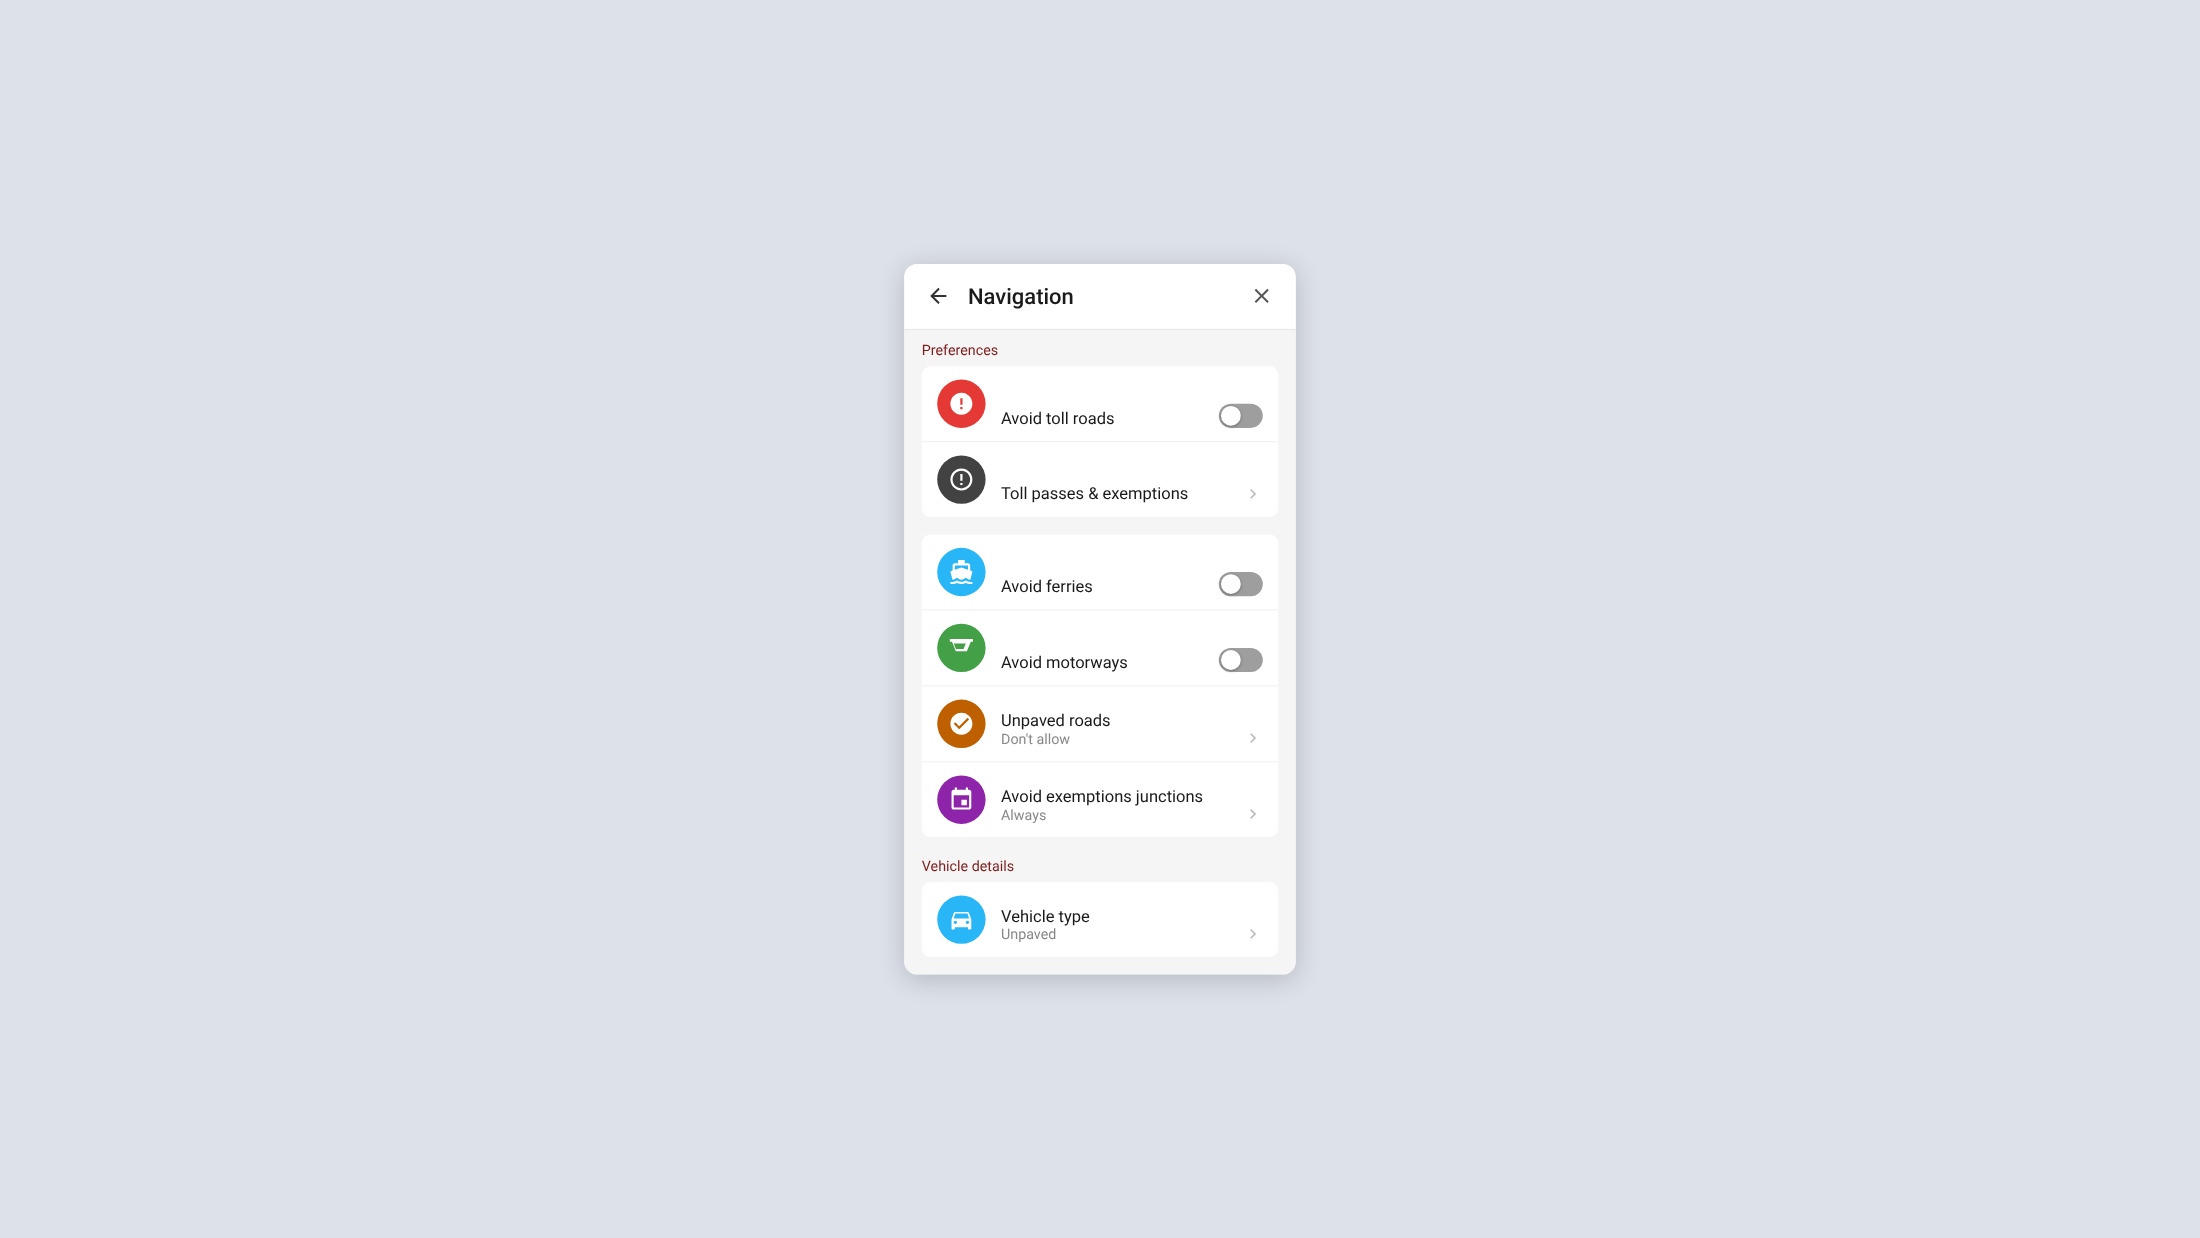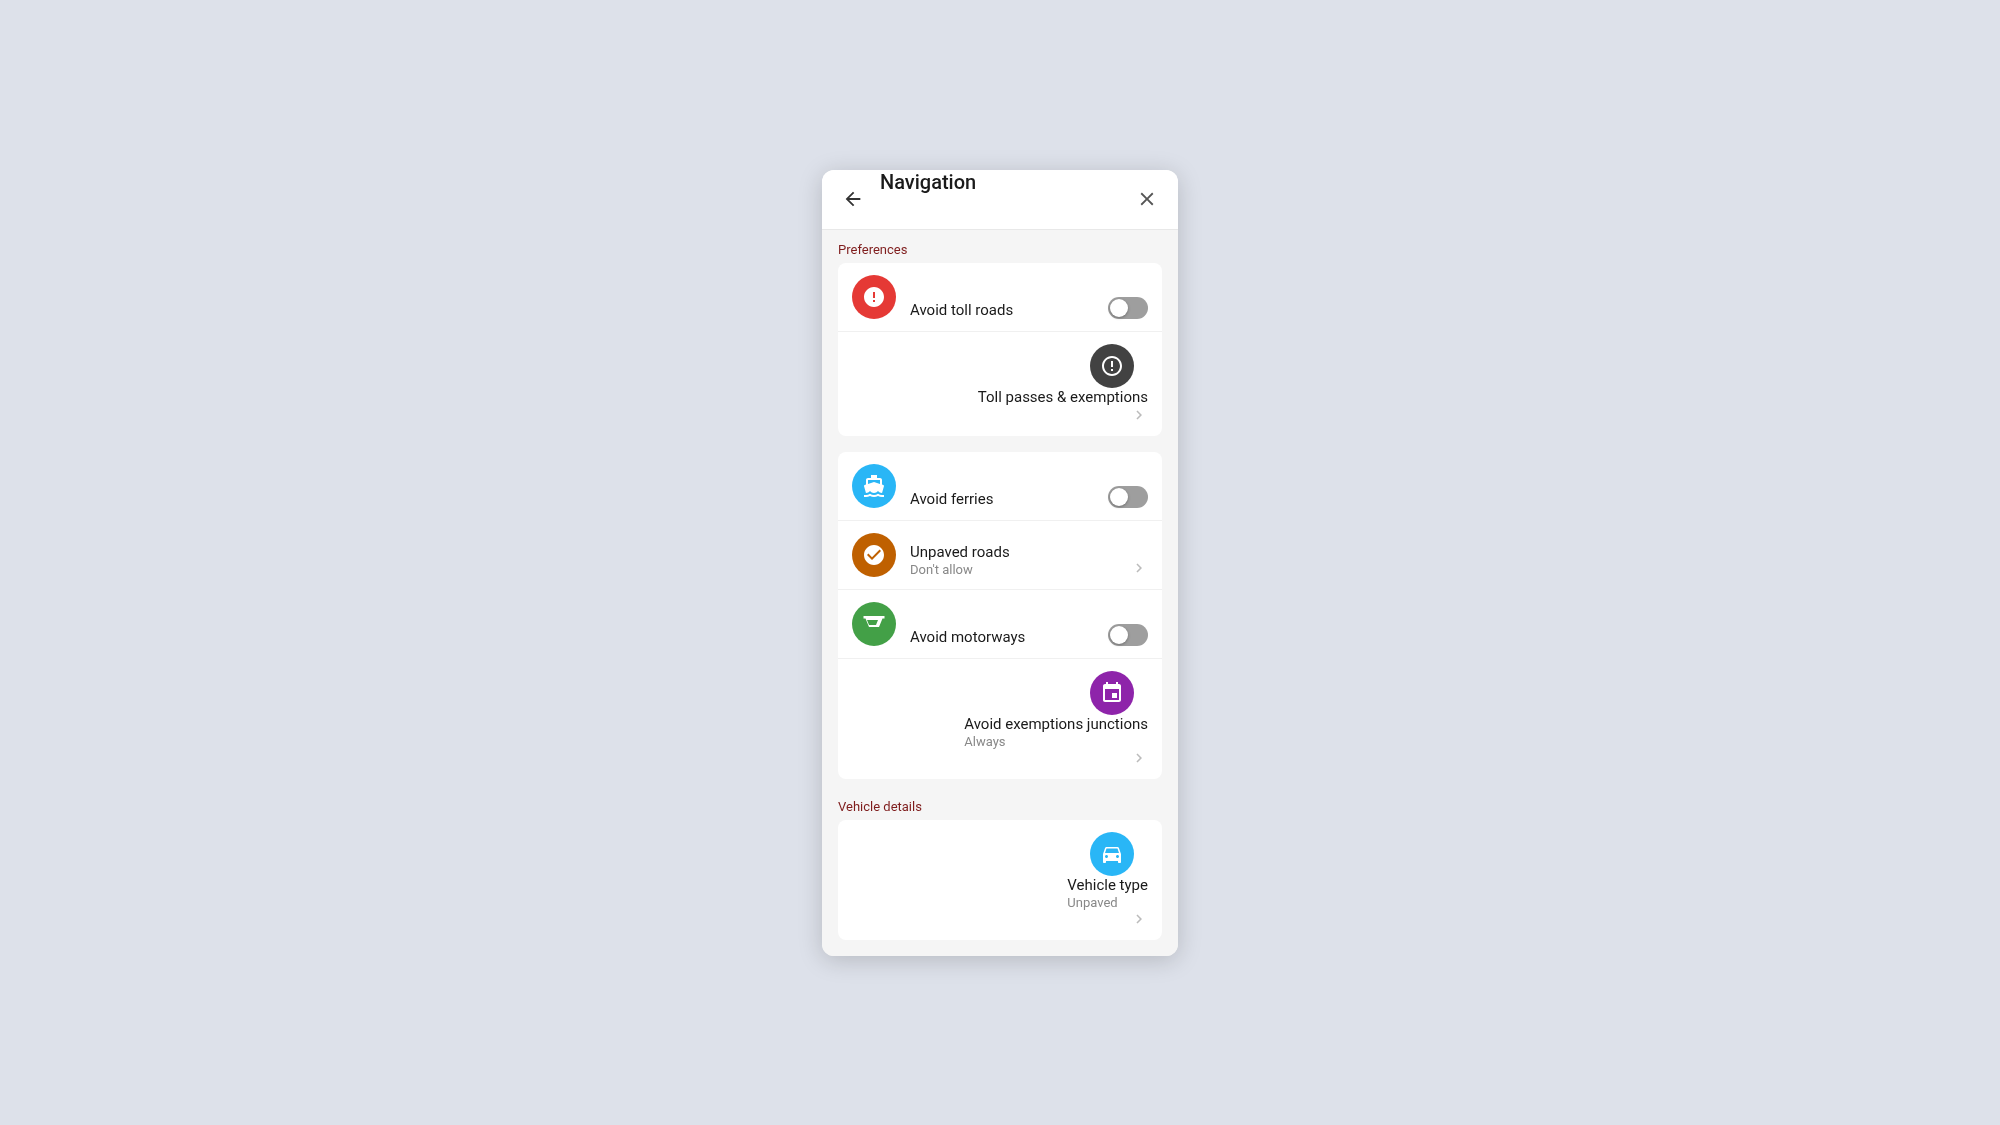--- a/index.html
+++ b/index.html
@@ -22,20 +22,21 @@
       width: 356px;
       background: #f5f5f5;
       border-radius: 12px;
       overflow: hidden;
       box-shadow: 0 4px 24px rgba(0,0,0,0.18);
     }
 
     .dialog-header {
       background: #ffffff;
       display: flex;
+      align-items: center;
       padding: 0 16px;
       height: 60px;
       border-bottom: 1px solid #e8e8e8;
     }
 
     .back-btn {
       cursor: pointer;
       background: none;
       border: none;
       padding: 4px;
@@ -94,21 +95,20 @@
     .list-item {
       display: flex;
       align-items: flex-end;
       padding: 12px 14px;
       border-bottom: 1px solid #f0f0f0;
       cursor: pointer;
     }
 
     .list-item:last-child {
       border-bottom: none;
-      flex-direction: column;
     }
 
     .icon-circle {
       width: 44px;
       height: 44px;
       border-radius: 50%;
       display: flex;
       align-items: center;
       justify-content: center;
       flex-shrink: 0;
@@ -234,47 +234,47 @@
             <path d="M20 21c-1.39 0-2.78-.47-4-1.32-2.44 1.71-5.56 1.71-8 0C6.78 20.53 5.39 21 4 21H2v2h2c1.38 0 2.74-.35 4-.99 2.52 1.29 5.48 1.29 8 0 1.26.65 2.62.99 4 .99h2v-2h-2zM3.95 19H4c1.6 0 3.02-.88 4-2 .98 1.12 2.4 2 4 2s3.02-.88 4-2c.98 1.12 2.4 2 4 2h.05l1.89-6.68c.08-.26.06-.54-.06-.78s-.34-.42-.6-.5L20 10.62V6c0-1.1-.9-2-2-2h-3V1H9v3H6c-1.1 0-2 .9-2 2v4.62l-1.29.42c-.26.08-.48.26-.6.5s-.15.52-.06.78L3.95 19zM6 6h12v3.97L12 8 6 9.97V6z"></path>
           </svg>
         </div>
         <div class="item-text">
           <div class="item-title">Avoid ferries</div>
         </div>
         <div class="toggle"></div>
       </div>
 
       <div class="list-item">
+        <div class="icon-circle bg-green">
+          <svg viewBox="0 0 24 24">
+            <path d="M1.5 4v2.5h2L7 15h10l3.5-8.5h2V4h-21zm5.5 9l-2-5h11l-2 5H7z"></path>
+          </svg>
+        </div>
+        <div class="item-text">
+          <div class="item-title">Avoid motorways</div>
+        </div>
+        <div class="toggle"></div>
+      </div>
+
+      <div class="list-item">
         <div class="icon-circle bg-orange">
           <svg viewBox="0 0 24 24">
             <path d="M12 2C6.48 2 2 6.48 2 12s4.48 10 10 10 10-4.48 10-10S17.52 2 12 2zm-2 15l-5-5 1.41-1.41L10 14.17l7.59-7.59L19 8l-9 9z"></path>
           </svg>
         </div>
         <div class="item-text">
           <div class="item-title">Unpaved roads</div>
           <div class="item-subtitle">Don't allow</div>
         </div>
         <svg class="chevron-right" viewBox="0 0 24 24" style="fill:#bbb;">
           <path d="M10 6L8.59 7.41 13.17 12l-4.58 4.59L10 18l6-6z"></path>
         </svg>
       </div>
 
       <div class="list-item">
-        <div class="icon-circle bg-green">
-          <svg viewBox="0 0 24 24">
-            <path d="M1.5 4v2.5h2L7 15h10l3.5-8.5h2V4h-21zm5.5 9l-2-5h11l-2 5H7z"></path>
-          </svg>
-        </div>
-        <div class="item-text">
-          <div class="item-title">Avoid motorways</div>
-        </div>
-        <div class="toggle"></div>
-      </div>
-
-      <div class="list-item">
         <div class="icon-circle bg-purple">
           <svg viewBox="0 0 24 24">
             <path d="M17 12h-5v5h5v-5zM16 1v2H8V1H6v2H5c-1.11 0-1.99.9-1.99 2L3 19c0 1.1.89 2 2 2h14c1.1 0 2-.9 2-2V5c0-1.1-.9-2-2-2h-1V1h-2zm3 18H5V8h14v11z"></path>
           </svg>
         </div>
         <div class="item-text">
           <div class="item-title">Avoid exemptions junctions</div>
           <div class="item-subtitle">Always</div>
         </div>
         <svg class="chevron-right" viewBox="0 0 24 24" style="fill:#bbb;">

